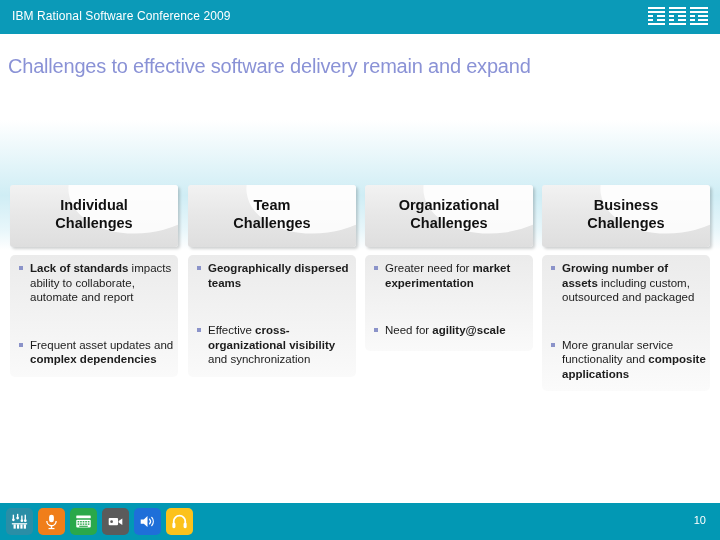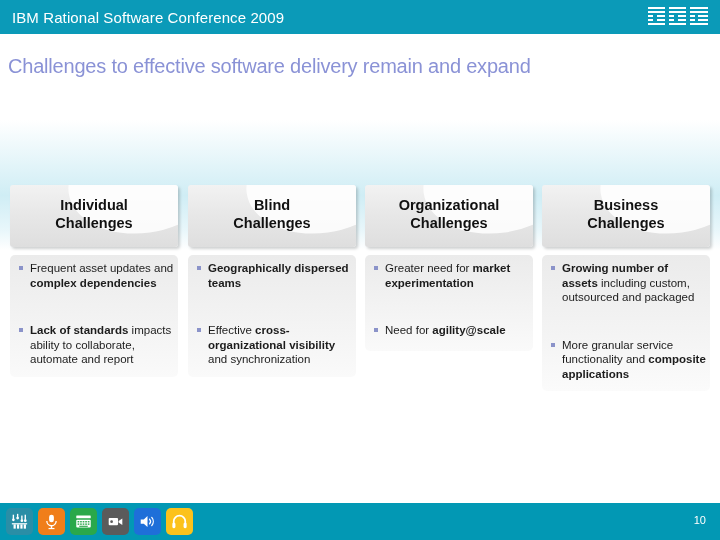--- a/index.html
+++ b/index.html
@@ -18,21 +18,21 @@
   
   .top-bar {
     position: absolute;
     left: 0; top: 0;
     width: 720px; height: 34px;
     background: #0b9ab8;
   }
   .top-bar-title {
     position: absolute;
     left: 12px; top: 9px;
-    font-size: 15px;
+    font-size: 12px;
     color: #ffffff;
     letter-spacing: 0.1px;
     white-space: nowrap;
   }
   .ibm-logo {
     position: absolute;
     right: 12px; top: 6px;
     width: 60px; height: 22px;
   }
   .ibm-logo svg { display: block; }
@@ -207,28 +207,28 @@
 <div class="wash"></div>
 
 <div class="cols">
 
   <div class="col col-0">
     <div class="col-head">
       <div class="col-head-label">Individual
 Challenges</div>
     </div>
     <div class="col-body">
+        <div class="bullet"><b>Lack of standards</b><span> impacts ability to collaborate, automate and report</span></div>
         <div class="bullet"><span>Frequent asset updates and </span><b>complex dependencies</b></div>
-        <div class="bullet"><b>Lack of standards</b><span> impacts ability to collaborate, automate and report</span></div>
       </div>
   </div>
 
   <div class="col col-1">
     <div class="col-head">
-      <div class="col-head-label">Blind
+      <div class="col-head-label">Team
 Challenges</div>
     </div>
     <div class="col-body">
         <div class="bullet"><b>Geographically dispersed teams</b></div>
         <div class="bullet"><span>Effective </span><b>cross-organizational visibility</b><span> and synchronization</span></div>
       </div>
   </div>
 
   <div class="col col-2">
     <div class="col-head">

